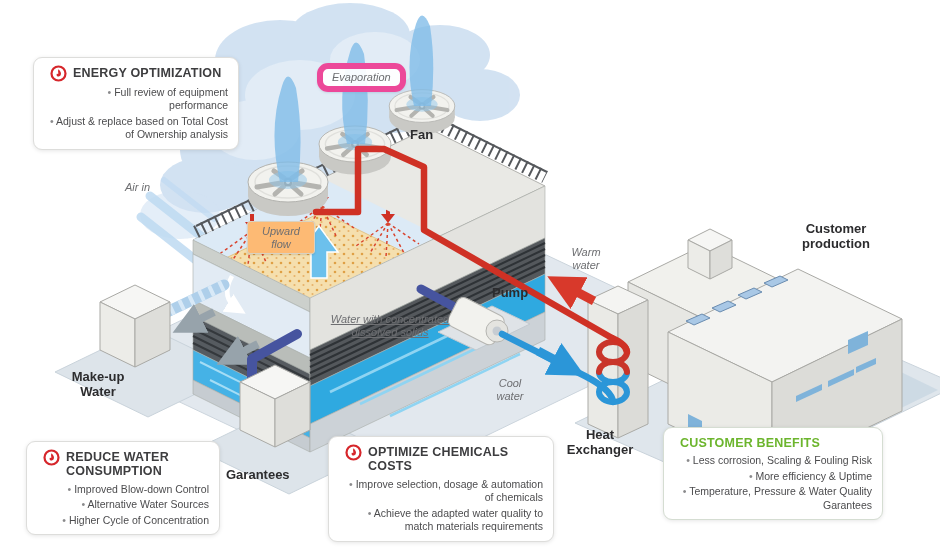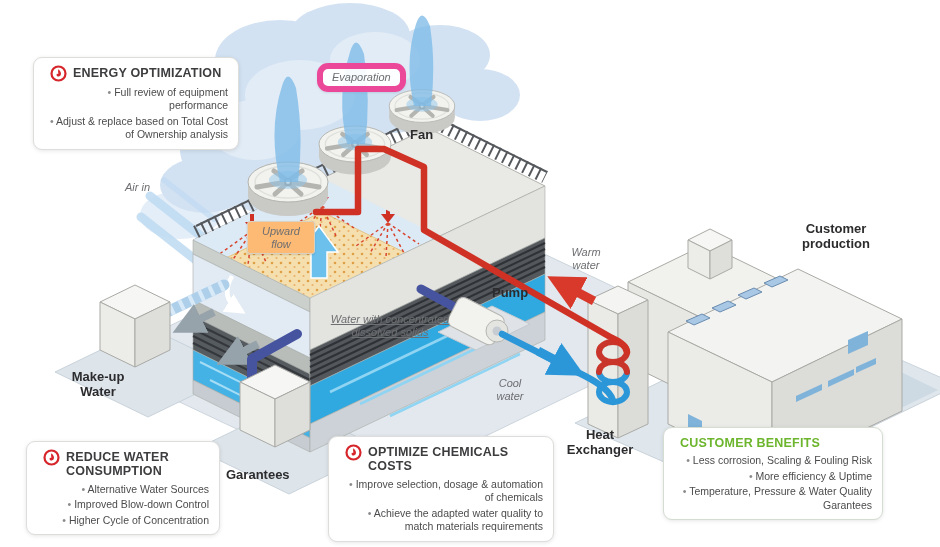--- a/index.html
+++ b/index.html
@@ -315,22 +315,22 @@
 
 <div class="callout" style="left:26px;top:426px;width:166px;margin-top:15px;">
   <div class="title-row">
     <svg class="flame" width="17" height="17" viewBox="0 0 17 17">
       <circle cx="8.5" cy="8.5" r="7" fill="#fff" stroke="#d6262b" stroke-width="2.2"></circle>
       <path d="M8.5 4.2 C10.6 6.4 11.6 8.2 10.7 10.1 C10 11.6 8 12 7.2 11.2 C6.2 10.2 6.5 9 7.2 8.2 C7 9.2 8.2 9.4 8.3 8.4 C8.45 7.2 7.6 6.2 8.5 4.2 Z" fill="#d6262b"></path>
     </svg>
     <span class="title">REDUCE WATER CONSUMPTION</span>
   </div>
   <div class="bullets">
+    <div class="bullet">Improved Blow-down Control</div>
     <div class="bullet">Alternative Water Sources</div>
-    <div class="bullet">Improved Blow-down Control</div>
     <div class="bullet">Higher Cycle of Concentration</div>
   </div>
 </div>
 
 <div class="callout" style="left:328px;top:436px;width:198px;">
   <div class="title-row">
     <svg class="flame" width="17" height="17" viewBox="0 0 17 17">
       <circle cx="8.5" cy="8.5" r="7" fill="#fff" stroke="#d6262b" stroke-width="2.2"></circle>
       <path d="M8.5 4.2 C10.6 6.4 11.6 8.2 10.7 10.1 C10 11.6 8 12 7.2 11.2 C6.2 10.2 6.5 9 7.2 8.2 C7 9.2 8.2 9.4 8.3 8.4 C8.45 7.2 7.6 6.2 8.5 4.2 Z" fill="#d6262b"></path>
     </svg>

